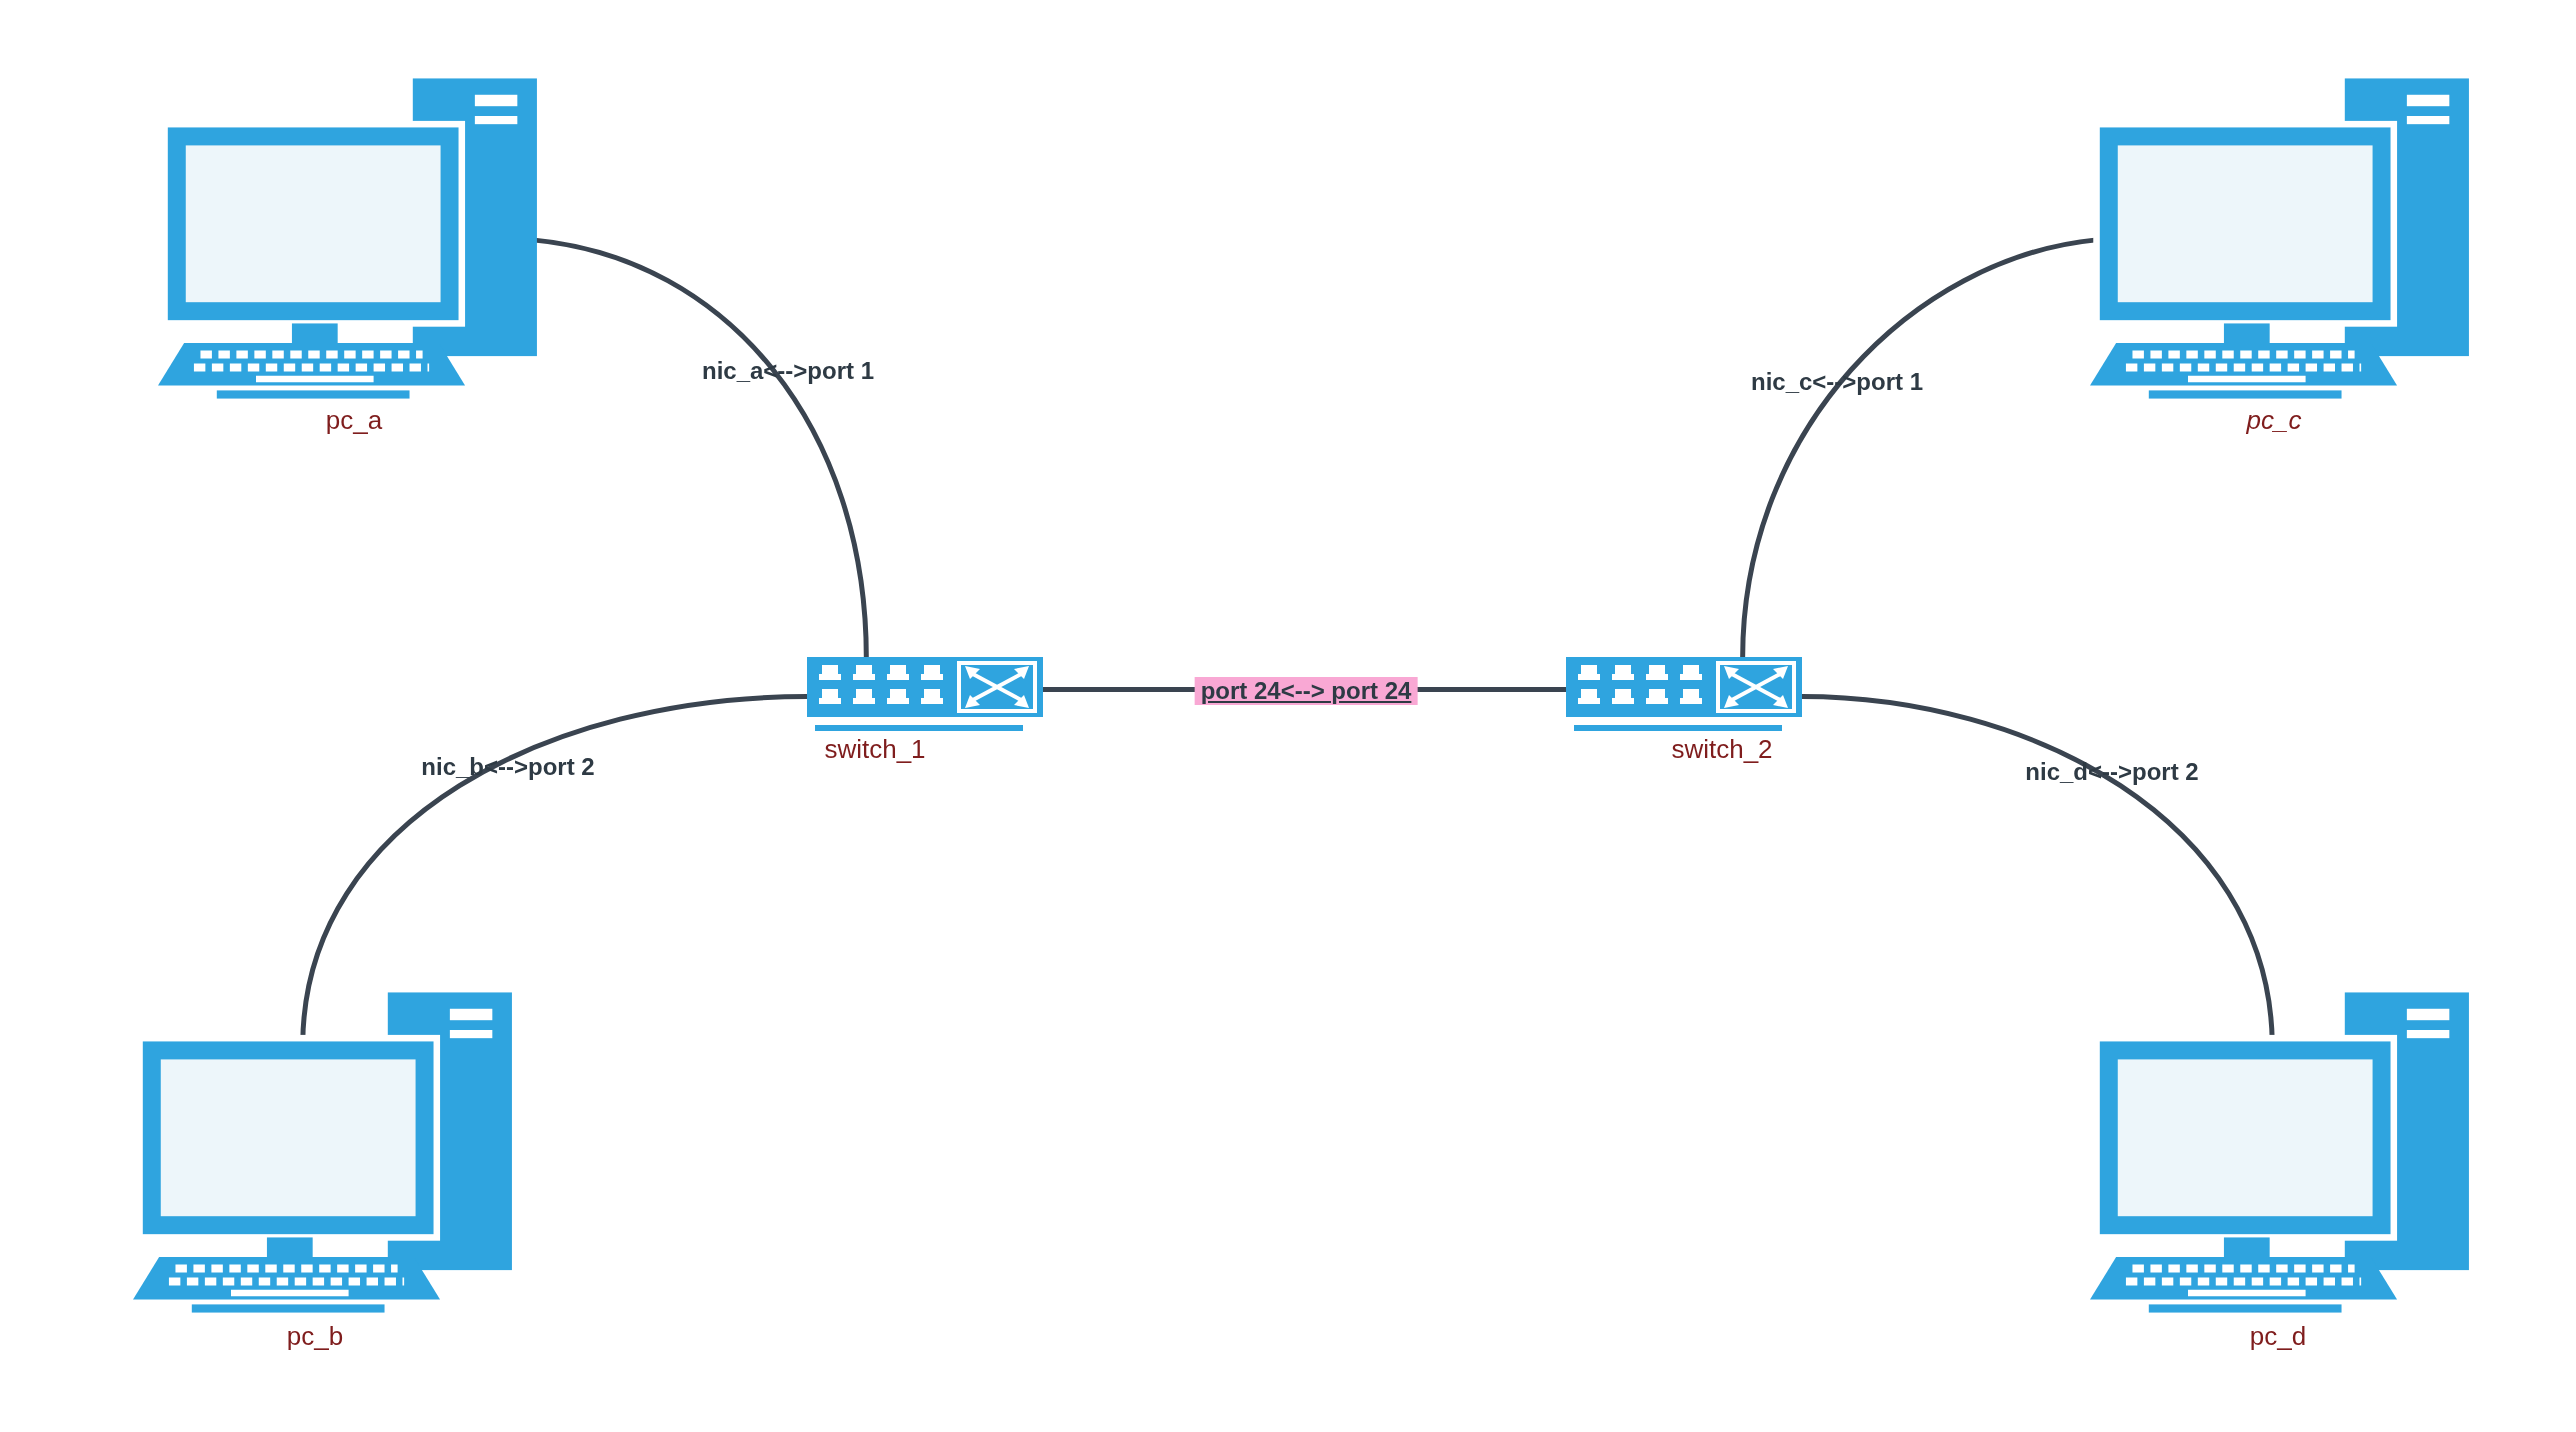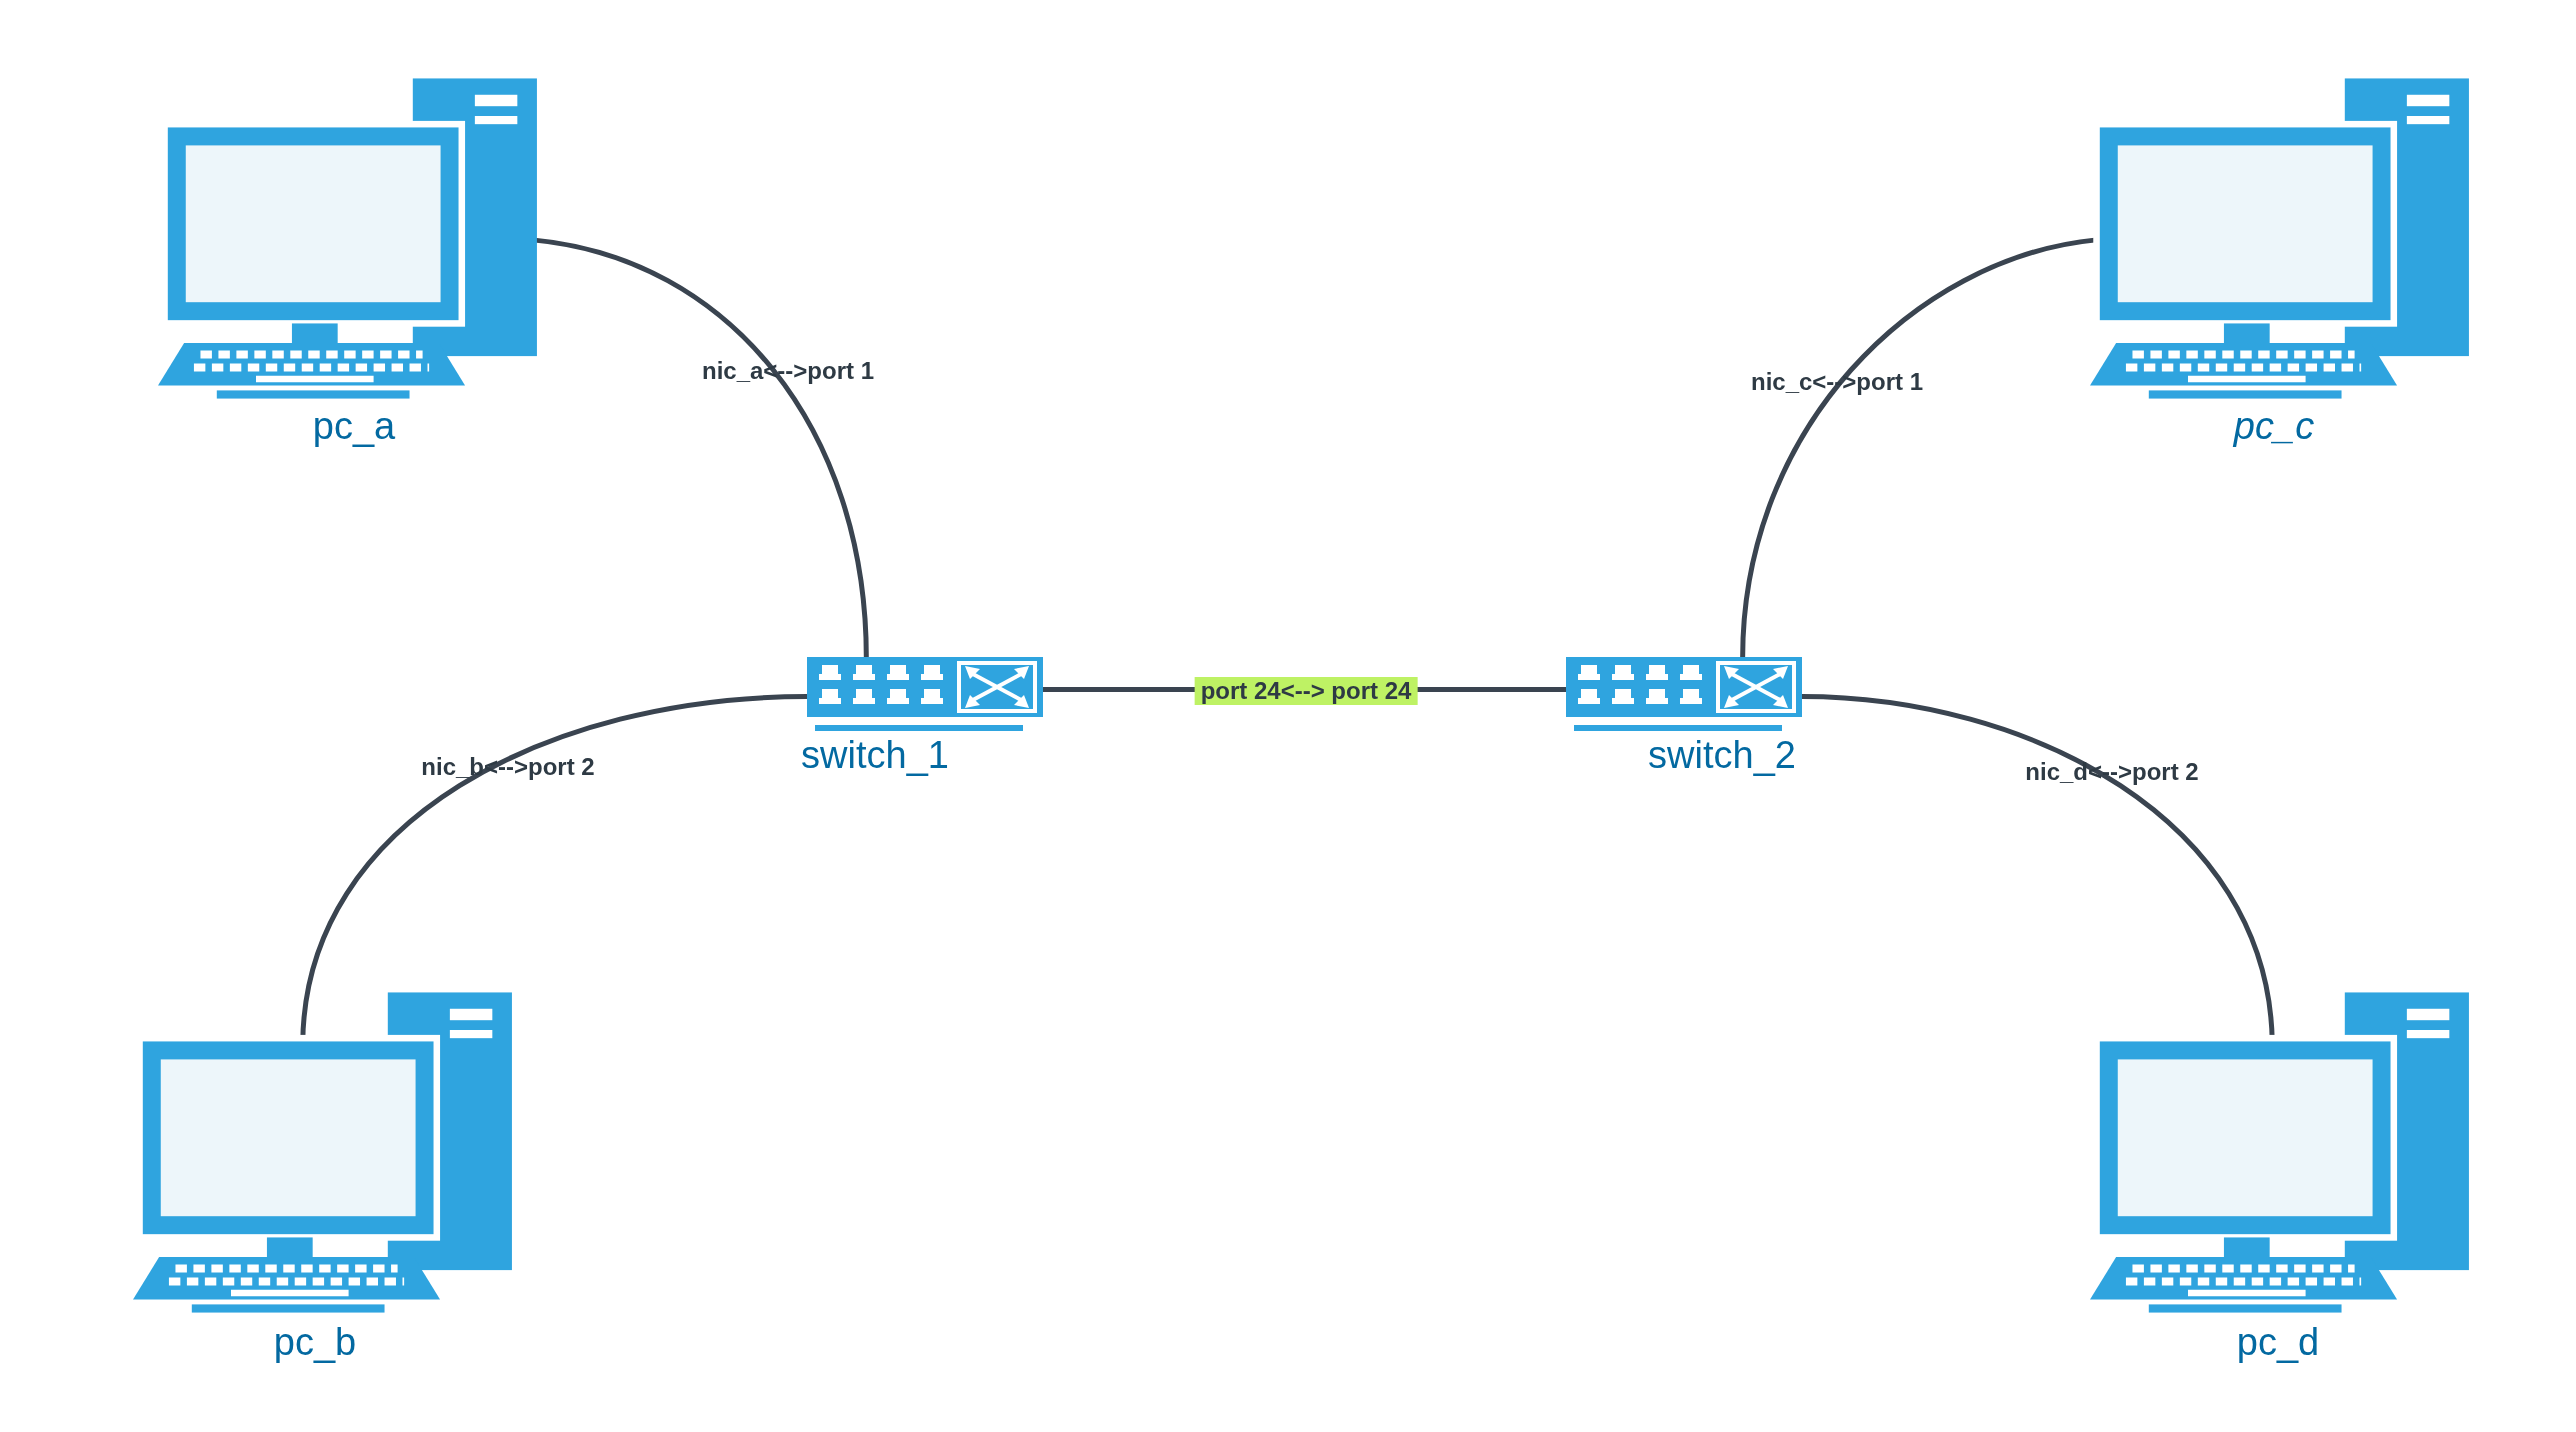--- a/index.html
+++ b/index.html
@@ -27,36 +27,37 @@
     stroke-width: 5;
     stroke-linecap: round;
   }
   .node {
     position: absolute;
   }
   .node svg { display: block; }
   .node-label {
     position: absolute;
     transform: translateX(-50%);
-    font-size: 38px;
-    color: #0369a1;
+    font-size: 26px;
+    color: #7f1d1d;
     white-space: nowrap;
   }
   .edge-label {
     position: absolute;
     transform: translate(-50%, -50%);
     font-size: 24px;
     font-weight: bold;
     color: #2e3a44;
     white-space: nowrap;
     z-index: 5;
   }
   .edge-label.on-line {
-    background: #bef264;
+    background: #f9a8d4;
     padding: 0 6px;
+    text-decoration: underline;
   }
   .defs-hidden { position: absolute; width: 0; height: 0; overflow: hidden; }
 </style>
 </head>
 <body>
 
 <svg class="defs-hidden" aria-hidden="true">
   <defs>
     <symbol id="pc-icon" viewBox="0 0 240 200">
 

